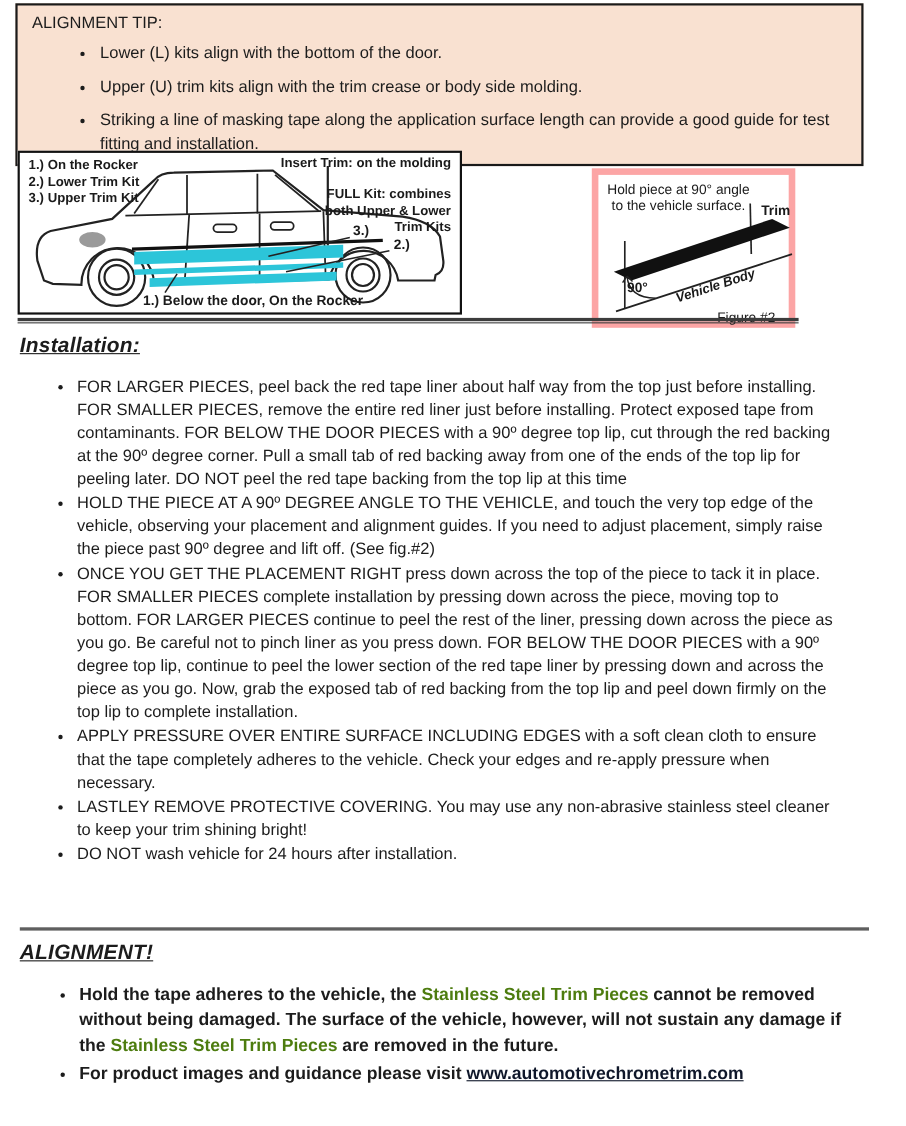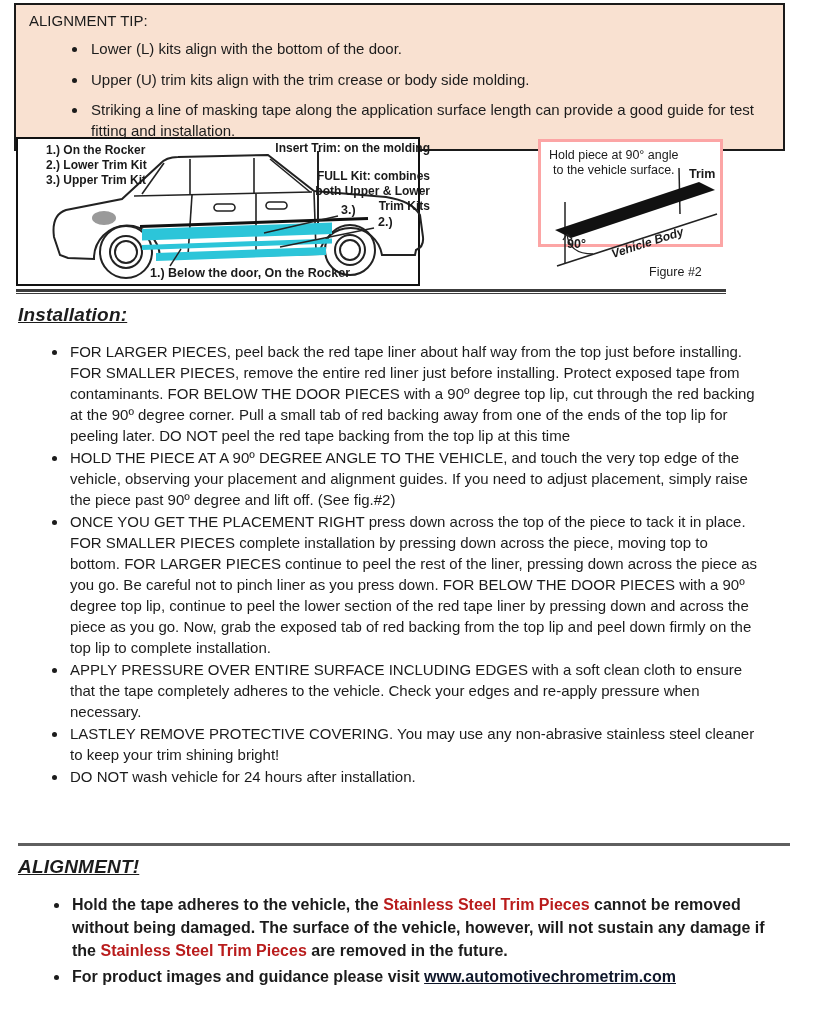--- a/index.html
+++ b/index.html
@@ -31,25 +31,25 @@
   .tip-list li {
     font-size: 15px;
     line-height: 20.5px;
     margin-bottom: 10px;
     padding-left: 3px;
   }
 
   
   .figure1 {
     left: 16px; top: 137px; width: 404px; height: 149px;
-    border: 2px solid #111; box-sizing: border-box; background: #fff; padding-left: 20px;
+    border: 2px solid #111; box-sizing: border-box; background: #fff;
   }
   .figure2 {
-    left: 538px; top: 139px; width: 185px; height: 108px;
-    border: 3px solid #fca5a5; box-sizing: border-box; background: #fff;
+    left: 538px; top: 153px; width: 185px; height: 145px;
+    border: 6px solid #fca5a5; box-sizing: border-box; background: #fff;
   }
   svg text { fill: #1a1a1a; }
   .fig-label  { font-size: 12.5px; font-weight: bold; }
   .fig-label-sm { font-size: 12px;  font-weight: bold; }
   .fig-caption { font-size: 12.5px; }
   .fig-italic { font-size: 12px; font-weight: bold; font-style: italic; }
 
   .double-rule {
     left: 16px; top: 289px; width: 710px; height: 1px;
     border-top: 3px solid #3c3c3c;
@@ -88,21 +88,21 @@
     left: 20px; top: 893px; width: 710px;
     margin: 0; padding-left: 50px;
   }
   .important-list li {
     font-size: 16px;
     font-weight: bold;
     line-height: 23px;
     margin-bottom: 3px;
     padding-left: 2px;
   }
-  .red  { color: #b91c1c; }
+  .red  { color: #4d7c0f; }
   .link { color: #0f172a; text-decoration: underline; cursor: pointer; }
 </style>
 </head>
 <body>
 
 <div class="abs tip-box">
   <div class="tip-title">ALIGNMENT TIP:</div>
   <ul class="tip-list">
     <li>Lower (L) kits align with the bottom of the door.</li>
     <li>Upper (U) trim kits align with the trim crease or body side molding.</li>

